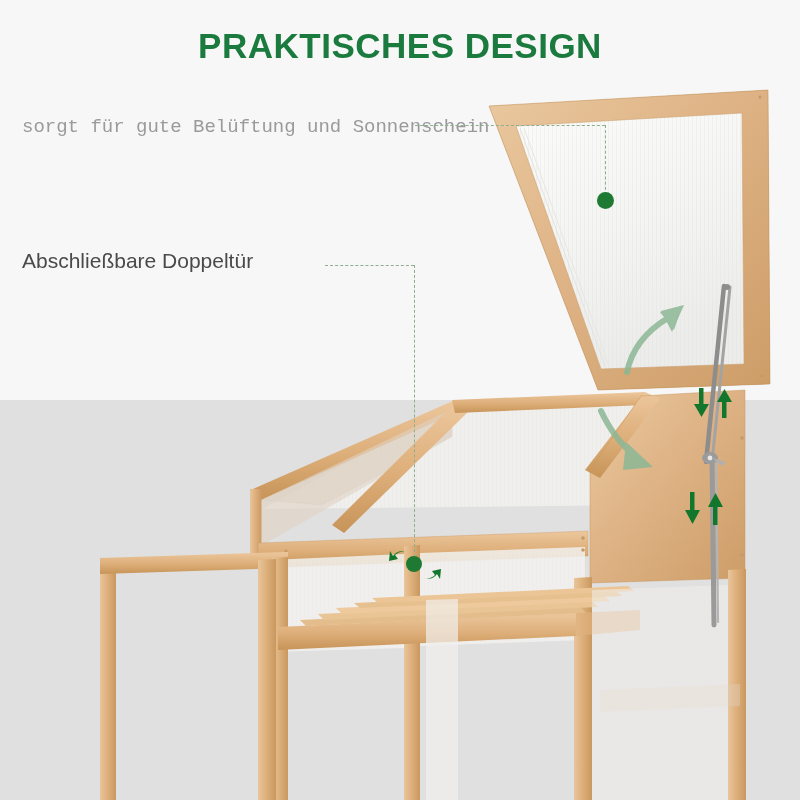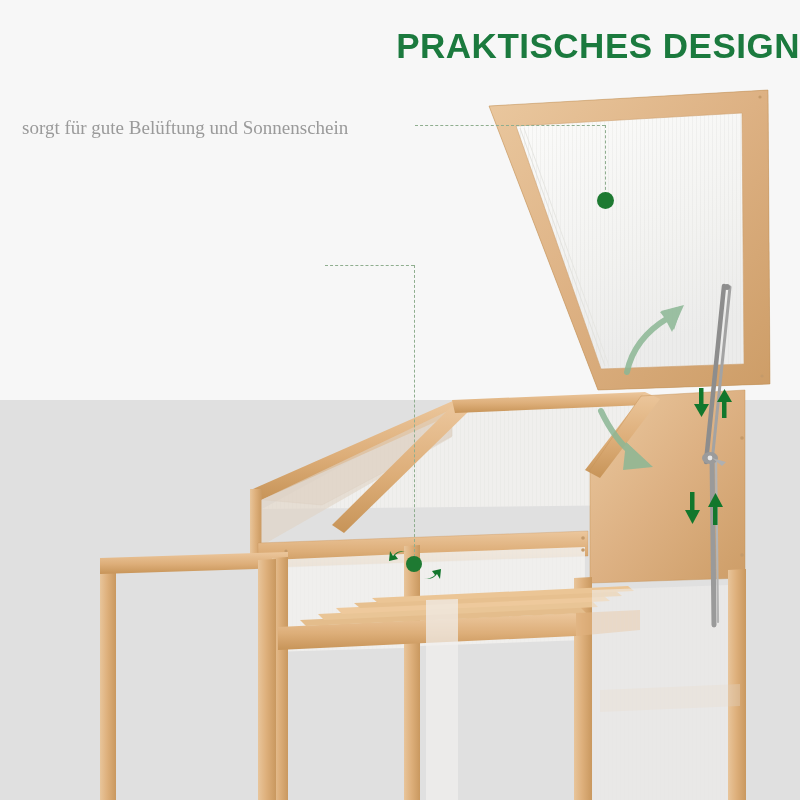--- a/index.html
+++ b/index.html
@@ -12,36 +12,36 @@
   }
   #stage { position:absolute; inset:0; width:800px; height:800px; overflow:hidden; }
 
   
   .bg-top   { position:absolute; left:0; top:0;     width:800px; height:400px; background:#f7f7f7; }
   .bg-bot   { position:absolute; left:0; top:400px; width:800px; height:400px; background:#e0e0e0; }
 
   
   .title {
     position:absolute; left:0; top:26px; width:800px;
-    text-align:right;
+    text-align:center;
     font-size:35px; font-weight:bold; letter-spacing:.5px;
     color:#1b7a3e;
     font-family:"Liberation Sans", sans-serif;
   }
 
   
   .callout { position:absolute; }
   .callout .c-head {
     font-size:21px; color:#4a4a4a; font-weight:400; white-space:nowrap;
     font-family:"Liberation Sans", sans-serif;
   }
   .callout .c-sub {
     margin-top:9px;
     font-size:19px; color:#9a9a9a; line-height:1.35; font-weight:300;
-    font-family:Liberation Serif, serif;
+    font-family:Liberation Mono, monospace;
   }
   #callout-1 { left:22px; top:106px; }
   #callout-2 { left:22px; top:249px; }
 
   
   .leader { position:absolute; }
   .dash-h {
     position:absolute; height:0; border-top:1px dashed #8fae8f;
   }
   .dash-v {
@@ -251,20 +251,21 @@
     <div class="c-sub">sorgt für gute Belüftung und Sonnenschein</div>
   </div>
 
   <div class="leader">
     <div class="dash-h" style="left:415px; top:125px; width:190px;"></div>
     <div class="dash-v" style="left:605px; top:125px; height:70px;"></div>
     <div class="dot" style="left:597px; top:192px;"></div>
   </div>
 
   <div id="callout-2" class="callout">
+    <div class="c-head">Abschließbare Doppeltür</div>
   </div>
 
   <div class="leader">
     <div class="dash-h" style="left:325px; top:265px; width:89px;"></div>
     <div class="dash-v" style="left:414px; top:265px; height:292px;"></div>
     <div class="dot small" style="left:406px; top:556px;"></div>
   </div>
 
 </div>
 

